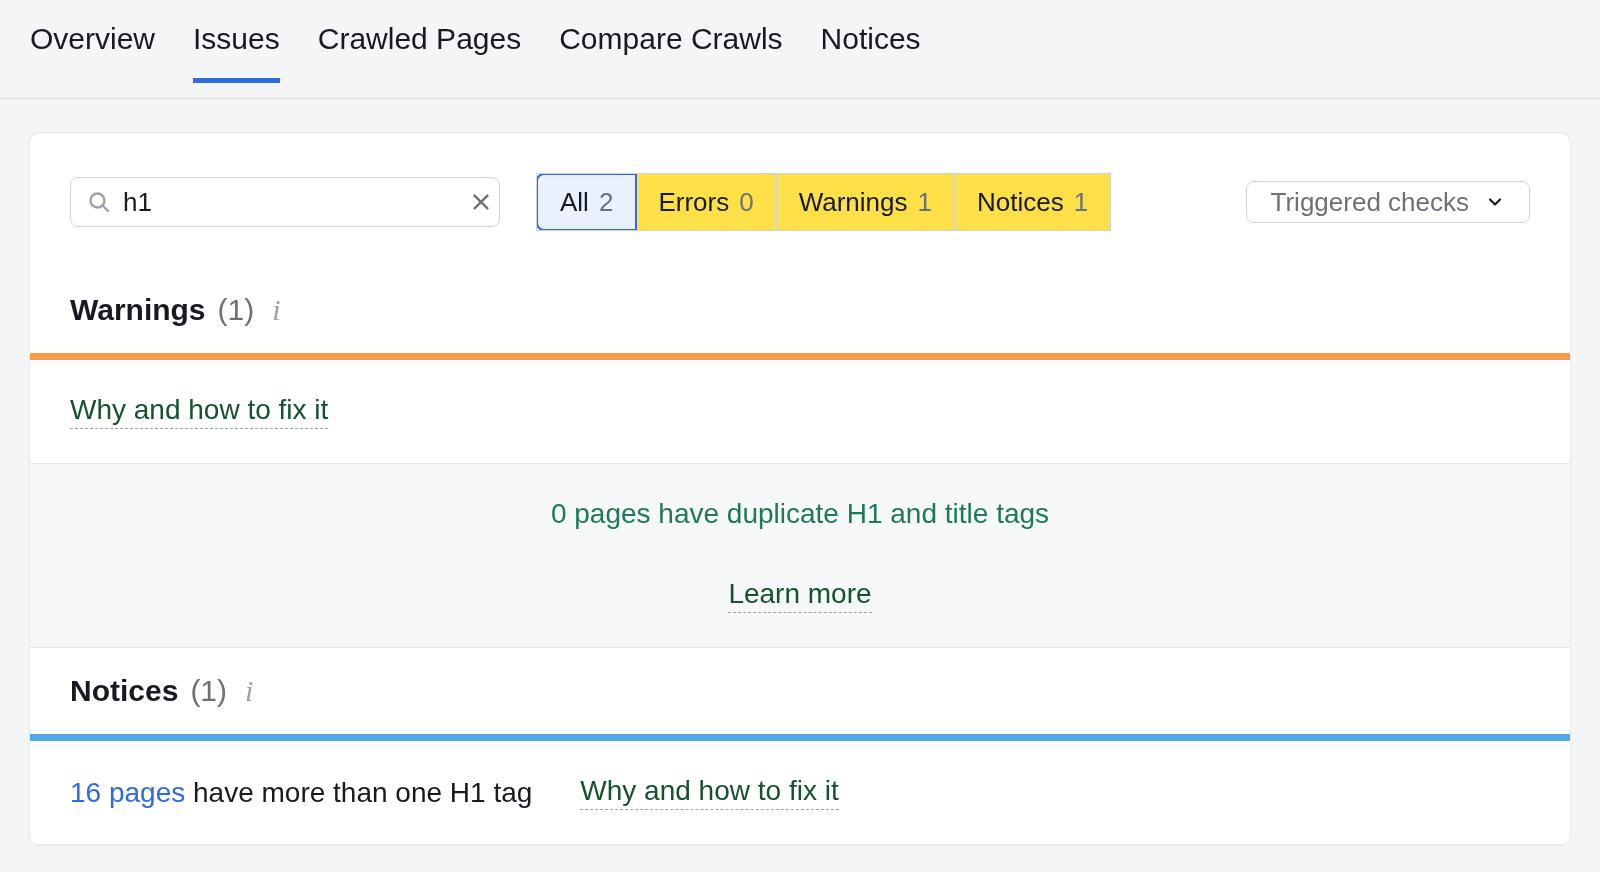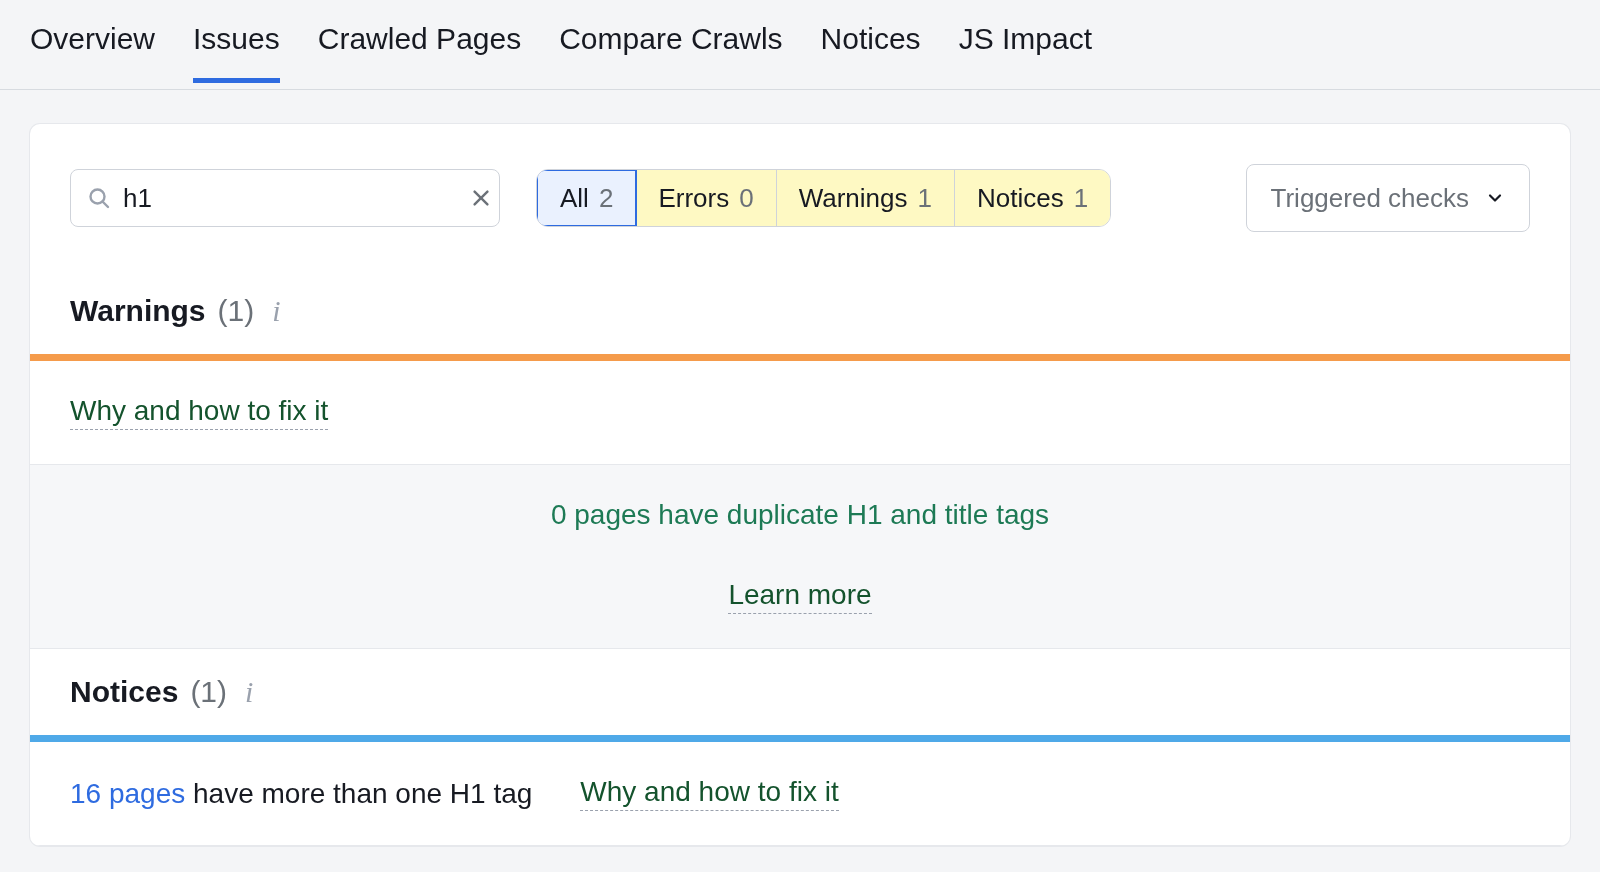--- a/index.html
+++ b/index.html
@@ -7,21 +7,21 @@
   body {
     font-family: -apple-system, BlinkMacSystemFont, "Segoe UI", Helvetica, Arial, sans-serif;
     background: #f4f5f7;
     color: #171a22;
     font-size: 26px;
   }
   
   .tabs {
     display: flex;
     gap: 38px;
-    padding: 22px 30px 7px 30px;
+    padding: 22px 30px 16px 30px;
     border-bottom: 1px solid #d7dbe0;
     background: #f4f5f7;
   }
   .tab {
     font-size: 30px;
     font-weight: 500;
     color: #171a22;
     padding-bottom: 26px;
     cursor: pointer;
     position: relative;
@@ -46,73 +46,73 @@
     padding: 40px 40px 36px 40px;
     display:flex;
     align-items:center;
     gap: 36px;
   }
   
   .search {
     display:flex;
     align-items:center;
     width: 430px;
-    height: 58px;
+    height: 50px;
     border:1px solid #cfd3da;
     border-radius:8px;
     padding: 0 16px;
     background:#fff;
   }
   .search .ic { color:#9aa1ad; }
   .search input {
     flex:1;
     border:none;
     outline:none;
     font-size:26px;
     color:#171a22;
     padding:0 12px;
     background:transparent;
   }
   .clear-btn { color:#6b7178; cursor:pointer; font-size:24px; }
   
   .seg {
     display:flex;
     border:1px solid #cfd3da;
-    border-radius:12px;
+    border-radius:0;
     overflow:hidden;
     height:58px;
   }
   .seg-item {
     display:flex;
     align-items:center;
     gap:10px;
     padding: 0 22px;
     font-size:26px;
     color:#171a22;
     border-right:1px solid #cfd3da;
     cursor:pointer;
-    background:#fef9c3;
+    background:#fde047;
   }
   .seg-item:last-child { border-right:none; }
   .seg-item.active {
     background:#eaf1fe;
     border:2px solid #2e6be0;
     margin:-1px;
     border-radius:8px 0 0 8px;
     position:relative;
     z-index:1;
   }
   .seg-count { color:#6b7178; font-weight:400; }
   
   .dd {
     margin-left:auto;
     display:flex;
     align-items:center;
     gap:16px;
-    height:68px;
+    height:42px;
     padding: 0 24px;
     border:1px solid #cfd3da;
     border-radius:8px;
     color:#6b7178;
     font-size:26px;
     cursor:pointer;
     background:#fff;
   }
   
   .sec-head {
@@ -152,21 +152,20 @@
 </style>
 </head>
 <body>
 
 <div class="tabs">
   <div class="tab">Overview</div>
   <div class="tab active">Issues</div>
   <div class="tab">Crawled Pages</div>
   <div class="tab">Compare Crawls</div>
   <div class="tab">Notices</div>
-  <div class="tab">JS Impact</div>
 </div>
 
 <div class="card">
 
   <div class="card-top">
 
     <div class="search">
       <span class="ic">
         <svg width="24" height="24" viewBox="0 0 24 24" fill="none" stroke="currentColor" stroke-width="2.4" stroke-linecap="round">
           <circle cx="10.5" cy="10.5" r="7"></circle>

